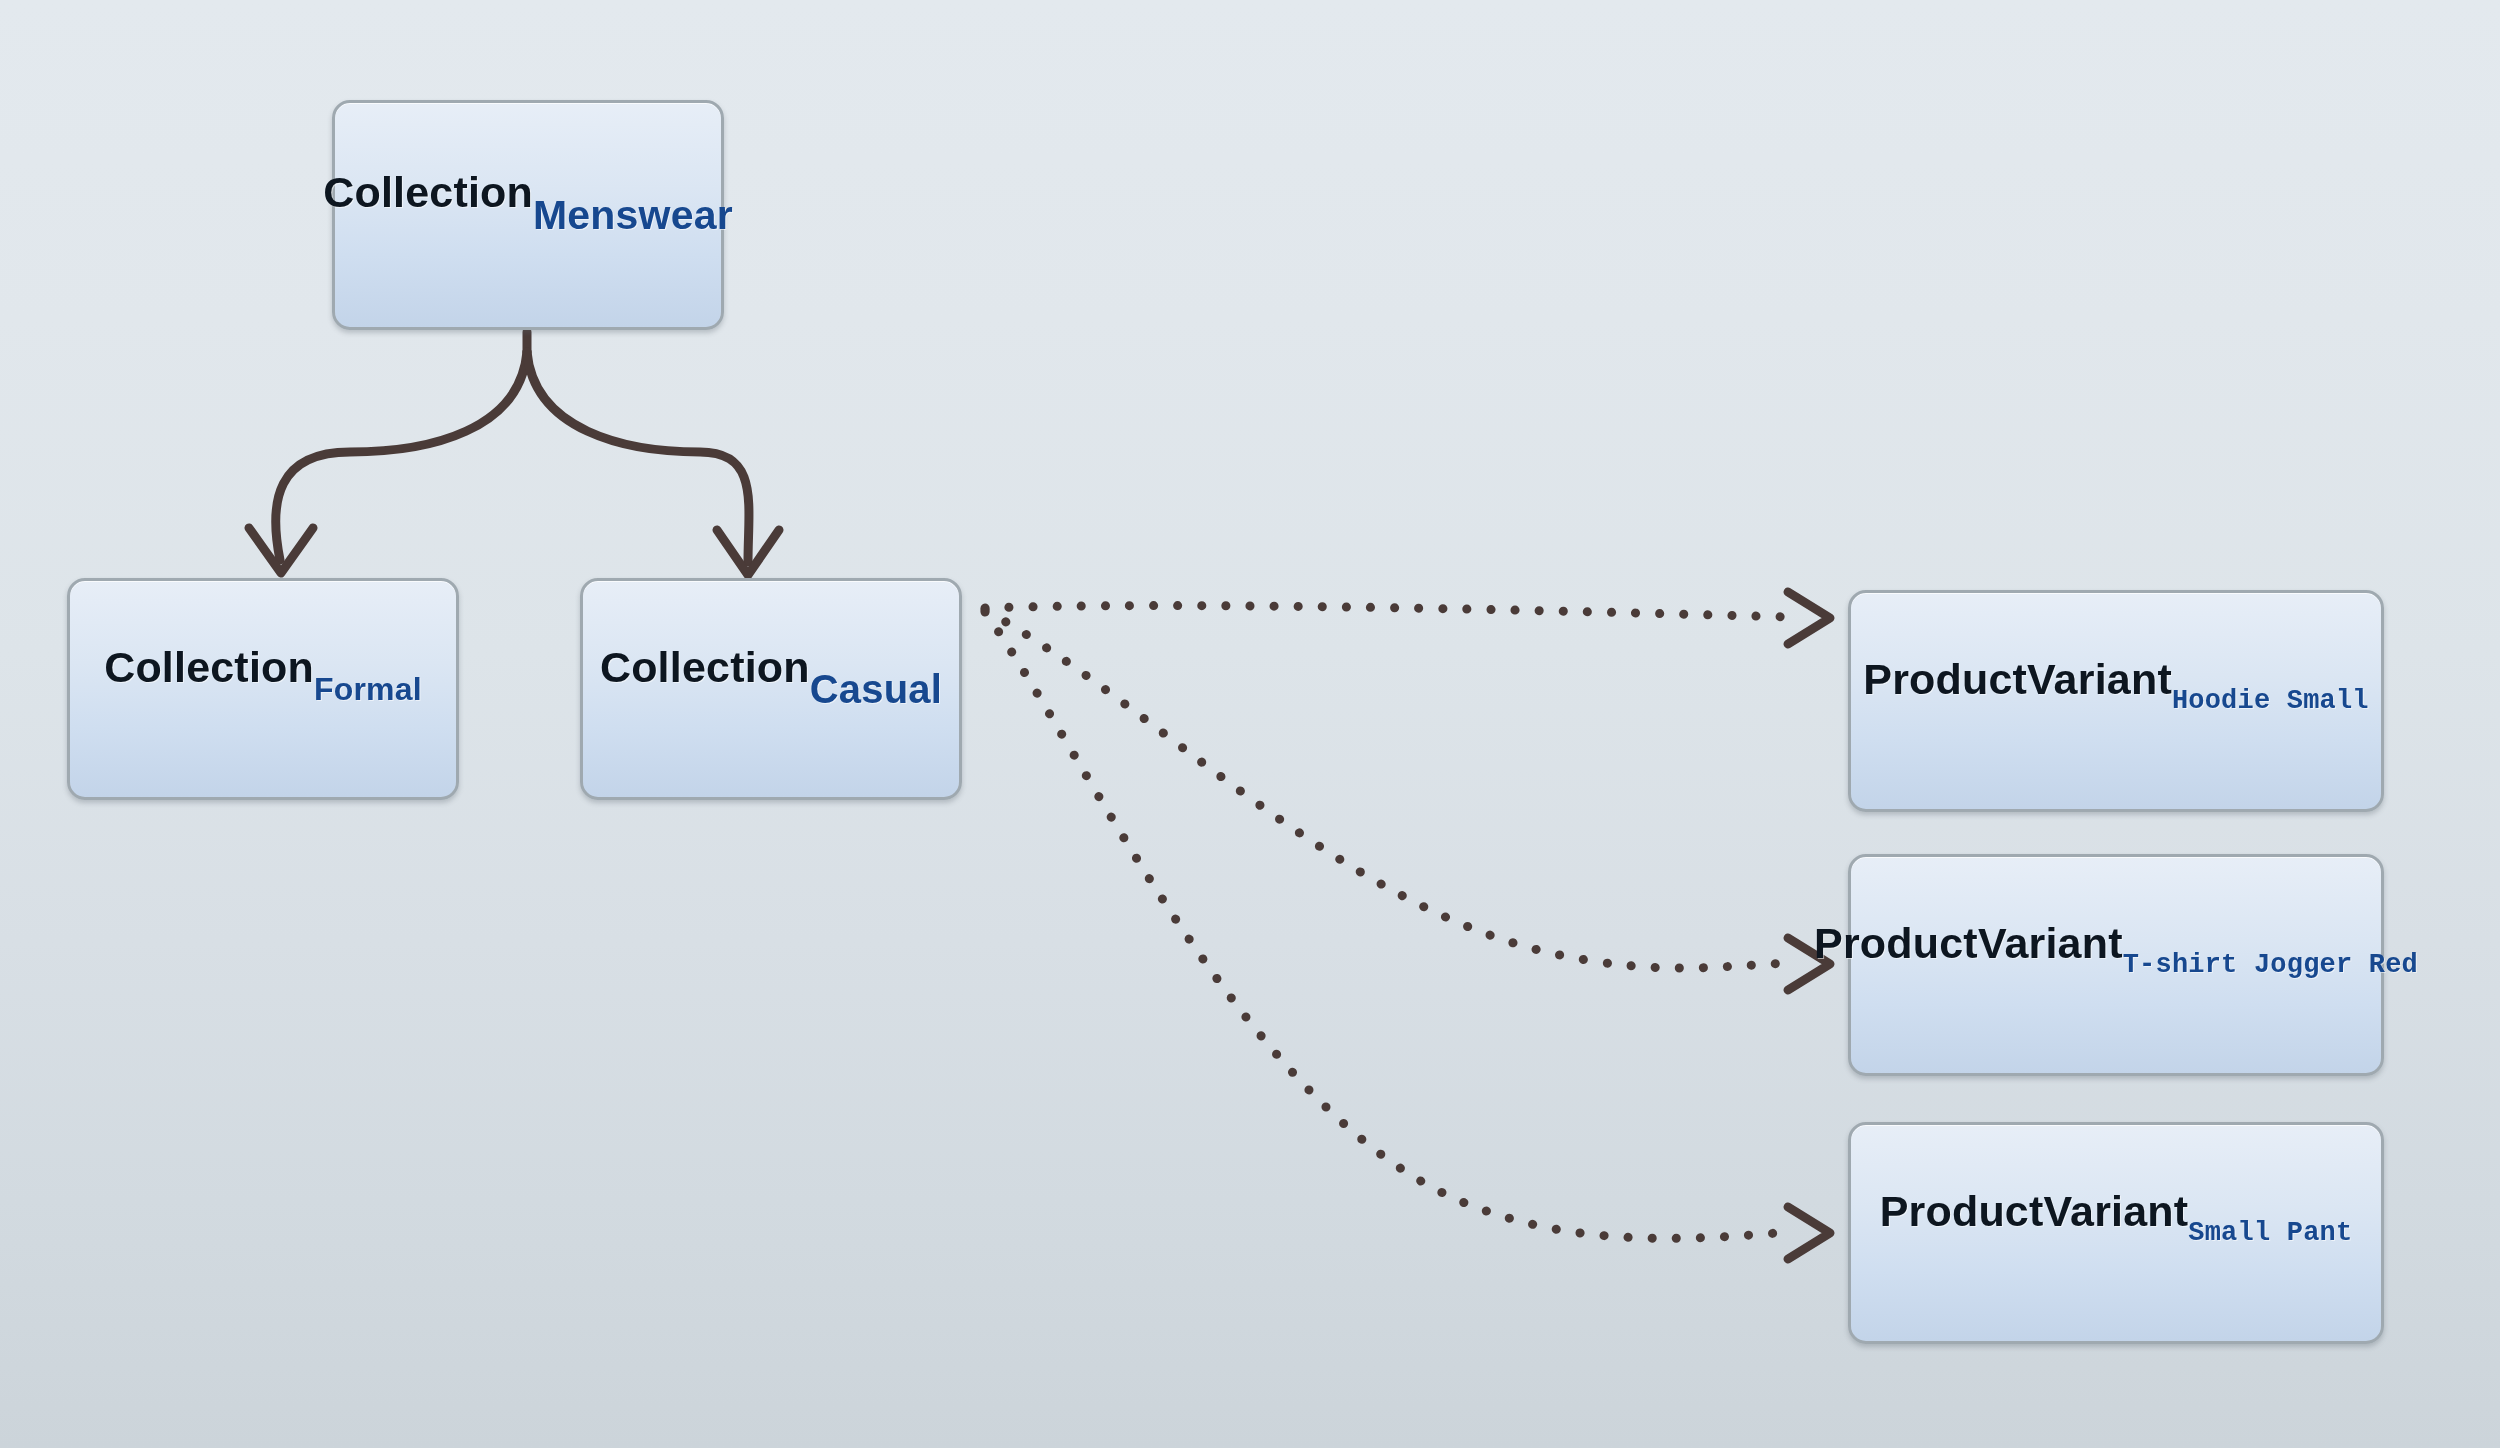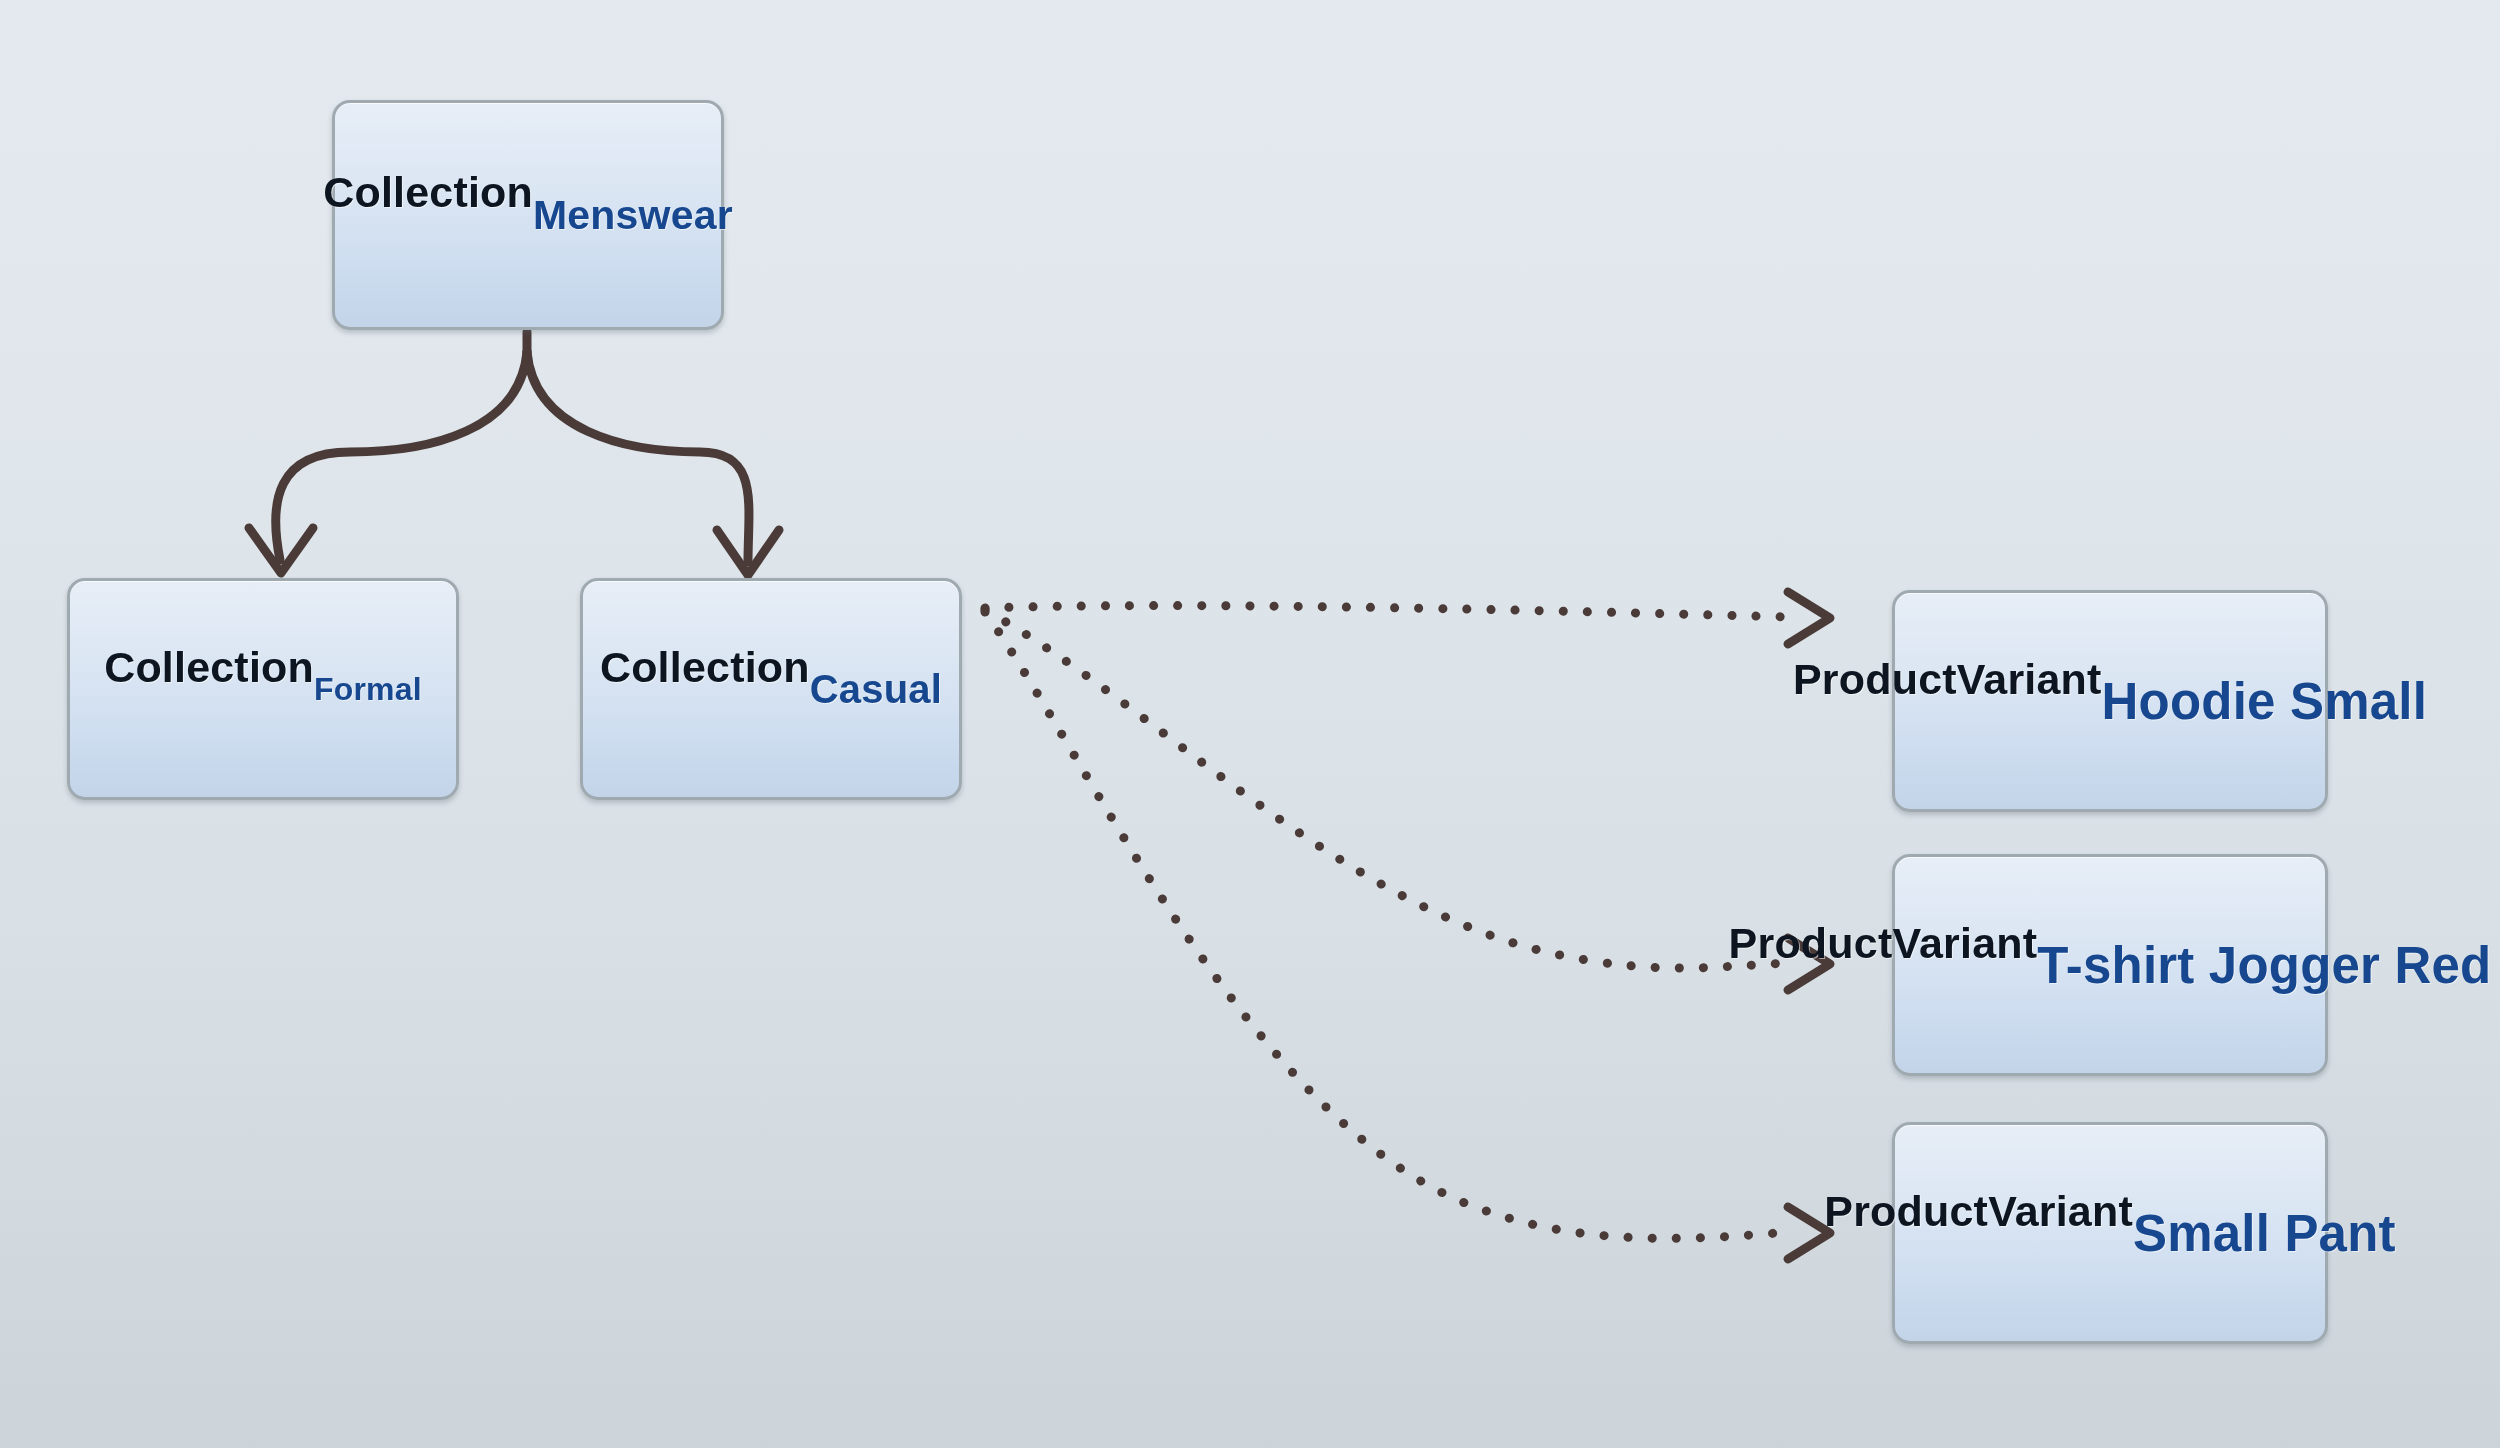--- a/index.html
+++ b/index.html
@@ -73,26 +73,26 @@
   #node-formal { left: 67px; top: 578px; width: 392px; height: 222px; }
   #node-formal .type { font-size: 43px; margin-bottom: 44px; }
   #node-formal .name { font-size: 32px; }
 
   
   #node-casual { left: 580px; top: 578px; width: 382px; height: 222px; }
   #node-casual .type { font-size: 43px; margin-bottom: 44px; }
   #node-casual .name { font-size: 40px; text-align: center; }
 
   
-  .pv { width: 436px; height: 222px; left: 1892px; }
+  .pv { width: 536px; height: 222px; left: 1848px; }
   #node-pv-0 { top: 590px; }
   #node-pv-1 { top: 854px; }
   #node-pv-2 { top: 1122px; }
   .pv .type { font-size: 43px; margin-bottom: 44px; }
-  .pv .name { font-size: 51px; }
+  .pv .name { font-size: 27px; font-family: Liberation Mono, monospace; }
 </style>
 </head>
 <body>
 
 <div id="stage">
 
   <svg id="edges" viewBox="0 0 2500 1448" width="2500" height="1448" xmlns="http://www.w3.org/2000/svg">
 
     <g fill="none" stroke="#4a3b38" stroke-width="9" stroke-linecap="round" stroke-linejoin="round">
 

